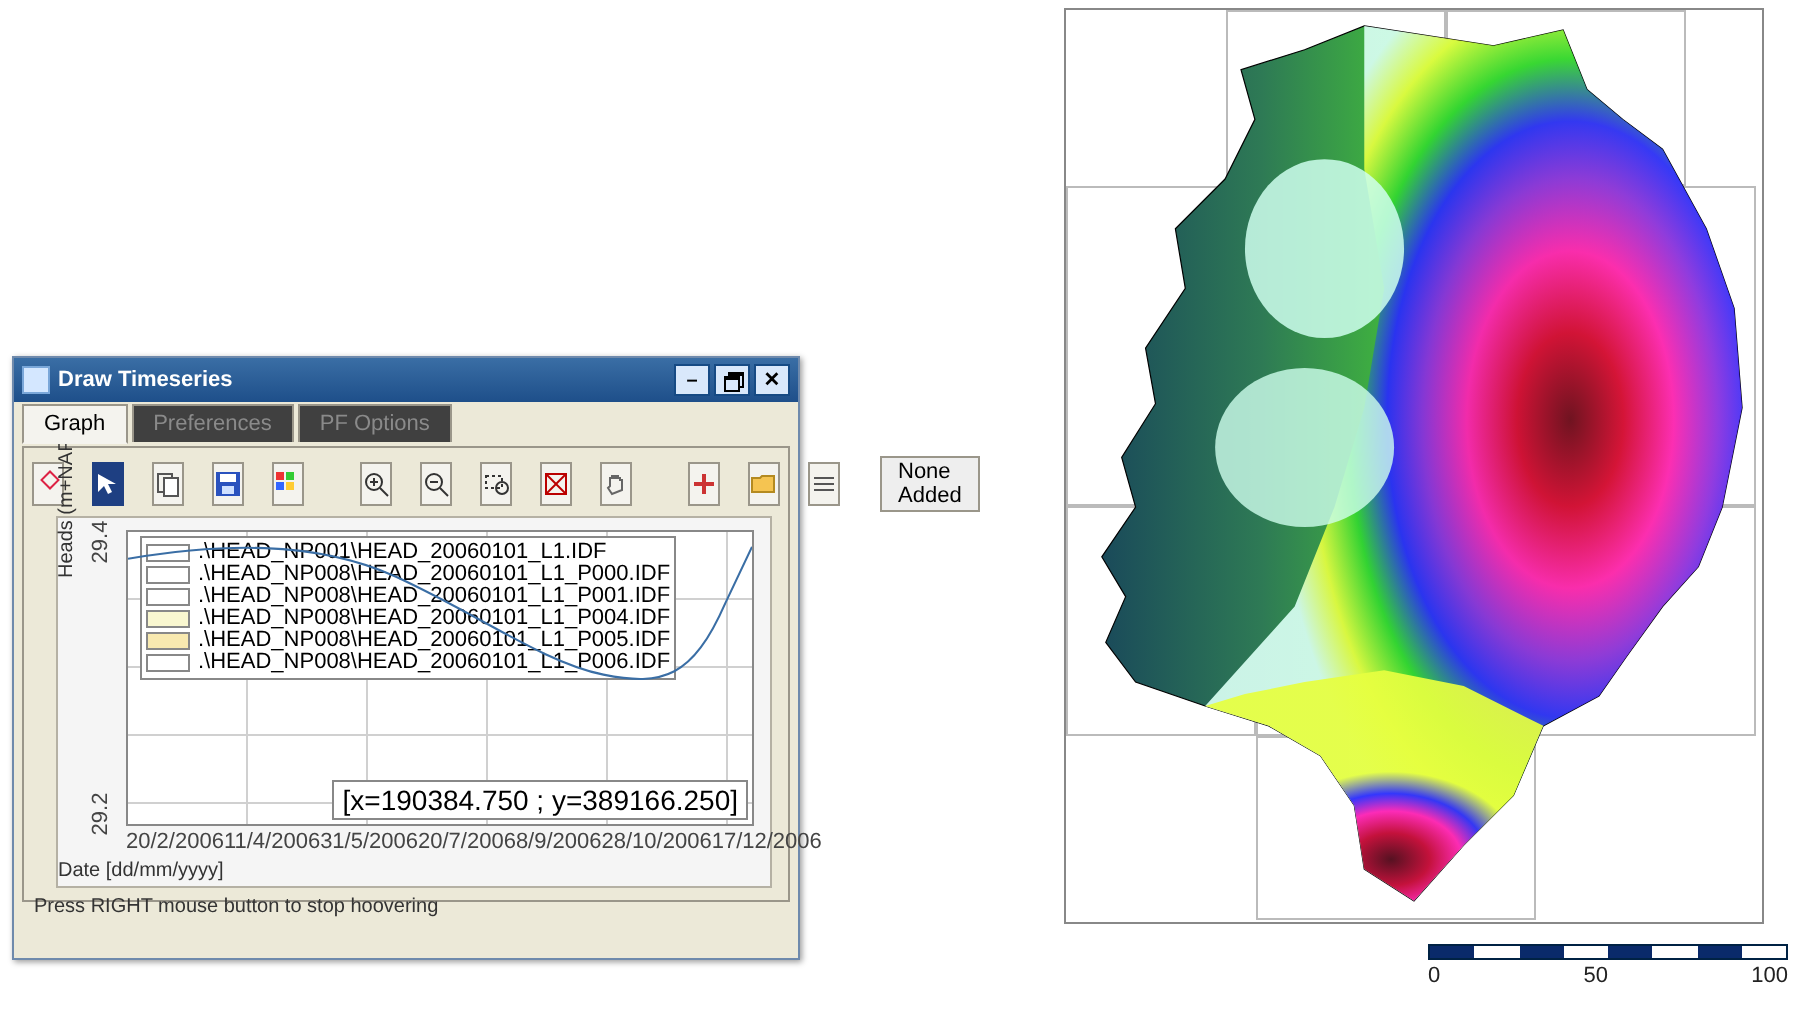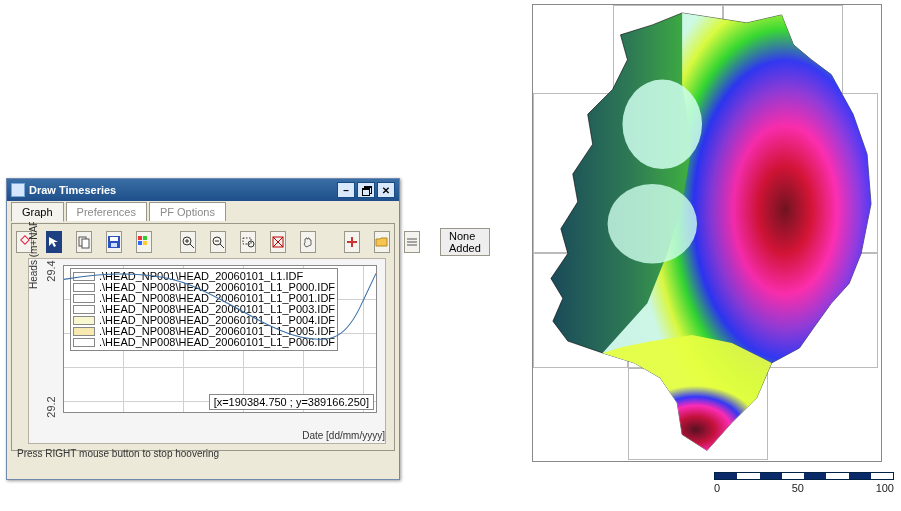--- a/index.html
+++ b/index.html
@@ -8,39 +8,39 @@
   .dialog{position:absolute;left:6px;top:178px;width:394px;height:302px;border:1px solid #6f8aac;background:#ece9d8;box-shadow:1px 1px 3px rgba(0,0,0,.4)}
   .titlebar{height:22px;background:linear-gradient(#3a6ea5,#1e4f8a);color:#fff;display:flex;align-items:center;padding:0 4px;font-weight:bold}
   .titlebar .icon{width:14px;height:14px;background:#d4e7ff;border:1px solid #7aa7d9;margin-right:4px}
   .titlebar .spacer{flex:1}
   .win-btn{width:18px;height:16px;margin-left:2px;background:#d9e8fb;border:1px solid #164a84;display:flex;align-items:center;justify-content:center;color:#000;font-size:10px;cursor:pointer}
   .restore-glyph{display:inline-block;width:9px;height:8px;position:relative}
   .restore-glyph::before,.restore-glyph::after{content:"";position:absolute;border:1px solid #000;}
   .restore-glyph::before{left:2px;top:0;width:6px;height:5px;border-top-width:2px}
   .restore-glyph::after{left:0;top:2px;width:6px;height:5px;border-top-width:2px;background:#d9e8fb}
   .tabs{height:22px;display:flex;align-items:flex-start;padding-left:4px}
-  .tab{padding:3px 10px;border:1px solid #9a968a;border-bottom:none;margin-right:2px;background:#ffffff;color:#8a8a8a;cursor:pointer;position:relative;top:1px}
+  .tab{padding:3px 10px;border:1px solid #9a968a;border-bottom:none;margin-right:2px;background:#404040;color:#8a8a8a;cursor:pointer;position:relative;top:1px}
   .tab.active{background:#f4f3ee;color:#000;border-bottom:1px solid #f4f3ee;z-index:2}
   .tab-body{border:1px solid #9a968a;margin:0 4px 4px 4px;background:#ece9d8;height:228px;padding:4px;position:relative}
   .toolbar{display:flex;align-items:center;gap:14px}
   .tool{width:22px;height:22px;border:1px solid #9a968a;background:#f4f3ee;display:flex;align-items:center;justify-content:center;cursor:pointer}
   .tool.sel{background:#1e3f82;color:#fff;border-color:#1e3f82}
   .status-pill{margin-left:6px;padding:1px 8px;border:1px solid #9a968a;background:#eeeeee}
   .chart{position:absolute;left:16px;top:34px;right:8px;bottom:6px;background:#f5f5f5;border:1px solid #b5b1a4}
   .plot{position:absolute;left:34px;top:6px;right:8px;bottom:30px;border:1px solid #888;background:#fff;
         background-image:
           repeating-linear-gradient(to right, rgba(0,0,0,0) 0, rgba(0,0,0,0) 59px, #d0d0d0 59px, #d0d0d0 60px),
           repeating-linear-gradient(to bottom, rgba(0,0,0,0) 0, rgba(0,0,0,0) 33px, #d0d0d0 33px, #d0d0d0 34px)}
   .curve{position:absolute;inset:0}
   .legend{position:absolute;left:6px;top:2px;background:#fff;border:1px solid #888;padding:2px;font-size:9px;line-height:11px}
   .legend-row{display:flex;align-items:center;gap:4px}
   .swatch{width:22px;height:9px;border:1px solid #888}
-  .coord{position:absolute;right:2px;bottom:2px;font-size:11px;background:#fff;border:1px solid #888;padding:1px 4px}
+  .coord{position:absolute;right:2px;bottom:2px;font-size:14px;background:#fff;border:1px solid #888;padding:1px 4px}
   .x-ticks{position:absolute;left:34px;right:8px;bottom:16px;display:flex;justify-content:space-between;font-size:9px;color:#444}
-  .x-label{position:absolute;left:0;right:0;bottom:2px;text-align:right;font-size:10px;color:#333}
+  .x-label{position:absolute;left:0;right:0;bottom:2px;text-align:left;font-size:10px;color:#333}
   .y-label{position:absolute;left:-1px;top:30px;transform:rotate(-90deg);transform-origin:left top;font-size:10px;color:#333;white-space:nowrap}
   .y-ticks{position:absolute;left:20px;top:6px;bottom:30px;width:12px;font-size:9px;color:#444;display:flex;flex-direction:column;justify-content:space-between;align-items:flex-end}
   .y-ticks span{transform:rotate(-90deg)}
   .btnbar{position:absolute;right:10px;bottom:26px;display:flex;gap:6px}
   .btn{padding:3px 12px;border:1px solid #6f6f6f;background:#efece1;cursor:pointer}
   .hint{position:absolute;left:10px;bottom:20px;font-size:10px;color:#333}
   
   .canvas{position:absolute;left:518px;top:0px;width:380px;height:500px;background:#fff}
   .map-frame{position:absolute;left:14px;top:4px;width:350px;height:458px;border:1px solid #888}
   .tile{position:absolute;border:1px solid #bbb}
@@ -188,42 +188,47 @@
             </div>
             <div class="legend-row">
               <span class="swatch" style="background: rgb(255, 255, 255);"></span>
               <span>.\HEAD_NP008\HEAD_20060101_L1_P000.IDF</span>
             </div>
             <div class="legend-row">
               <span class="swatch" style="background: rgb(255, 255, 255);"></span>
               <span>.\HEAD_NP008\HEAD_20060101_L1_P001.IDF</span>
             </div>
             <div class="legend-row">
-              <span class="swatch" style="background: rgb(255, 255, 255);"></span>
-              <span>.\HEAD_NP008\HEAD_20060101_L1_P003.IDF</span>
-            </div>
-            <div class="legend-row">
               <span class="swatch" style="background: rgb(249, 247, 208);"></span>
               <span>.\HEAD_NP008\HEAD_20060101_L1_P004.IDF</span>
             </div>
             <div class="legend-row">
               <span class="swatch" style="background: rgb(248, 233, 176);"></span>
               <span>.\HEAD_NP008\HEAD_20060101_L1_P005.IDF</span>
             </div>
             <div class="legend-row">
               <span class="swatch" style="background: rgb(255, 255, 255);"></span>
               <span>.\HEAD_NP008\HEAD_20060101_L1_P006.IDF</span>
             </div>
           </div>
         <svg class="curve" viewBox="0 0 420 120" preserveAspectRatio="none">
           <path fill="none" stroke="#3a6ea5" stroke-width="1.4" d="M0,18 C60,8 125,5 180,30 C235,55 280,88 320,96 C360,104 380,98 402,48 L420,10"></path>
         </svg>
         <div class="coord">[x=190384.750 ; y=389166.250]</div>
       </div>
 
+      <div class="x-ticks" id="xticks">
+          <span>20/2/2006</span>
+          <span>11/4/2006</span>
+          <span>31/5/2006</span>
+          <span>20/7/2006</span>
+          <span>8/9/2006</span>
+          <span>28/10/2006</span>
+          <span>17/12/2006</span>
+        </div>
       <div class="x-label">Date [dd/mm/yyyy]</div>
     </div>
   </div>
 
   <div class="hint">Press RIGHT mouse button to stop hoovering</div>
 </div>
 
 <div class="canvas">
   <div class="map-frame">
     <div class="tile t1"></div>

